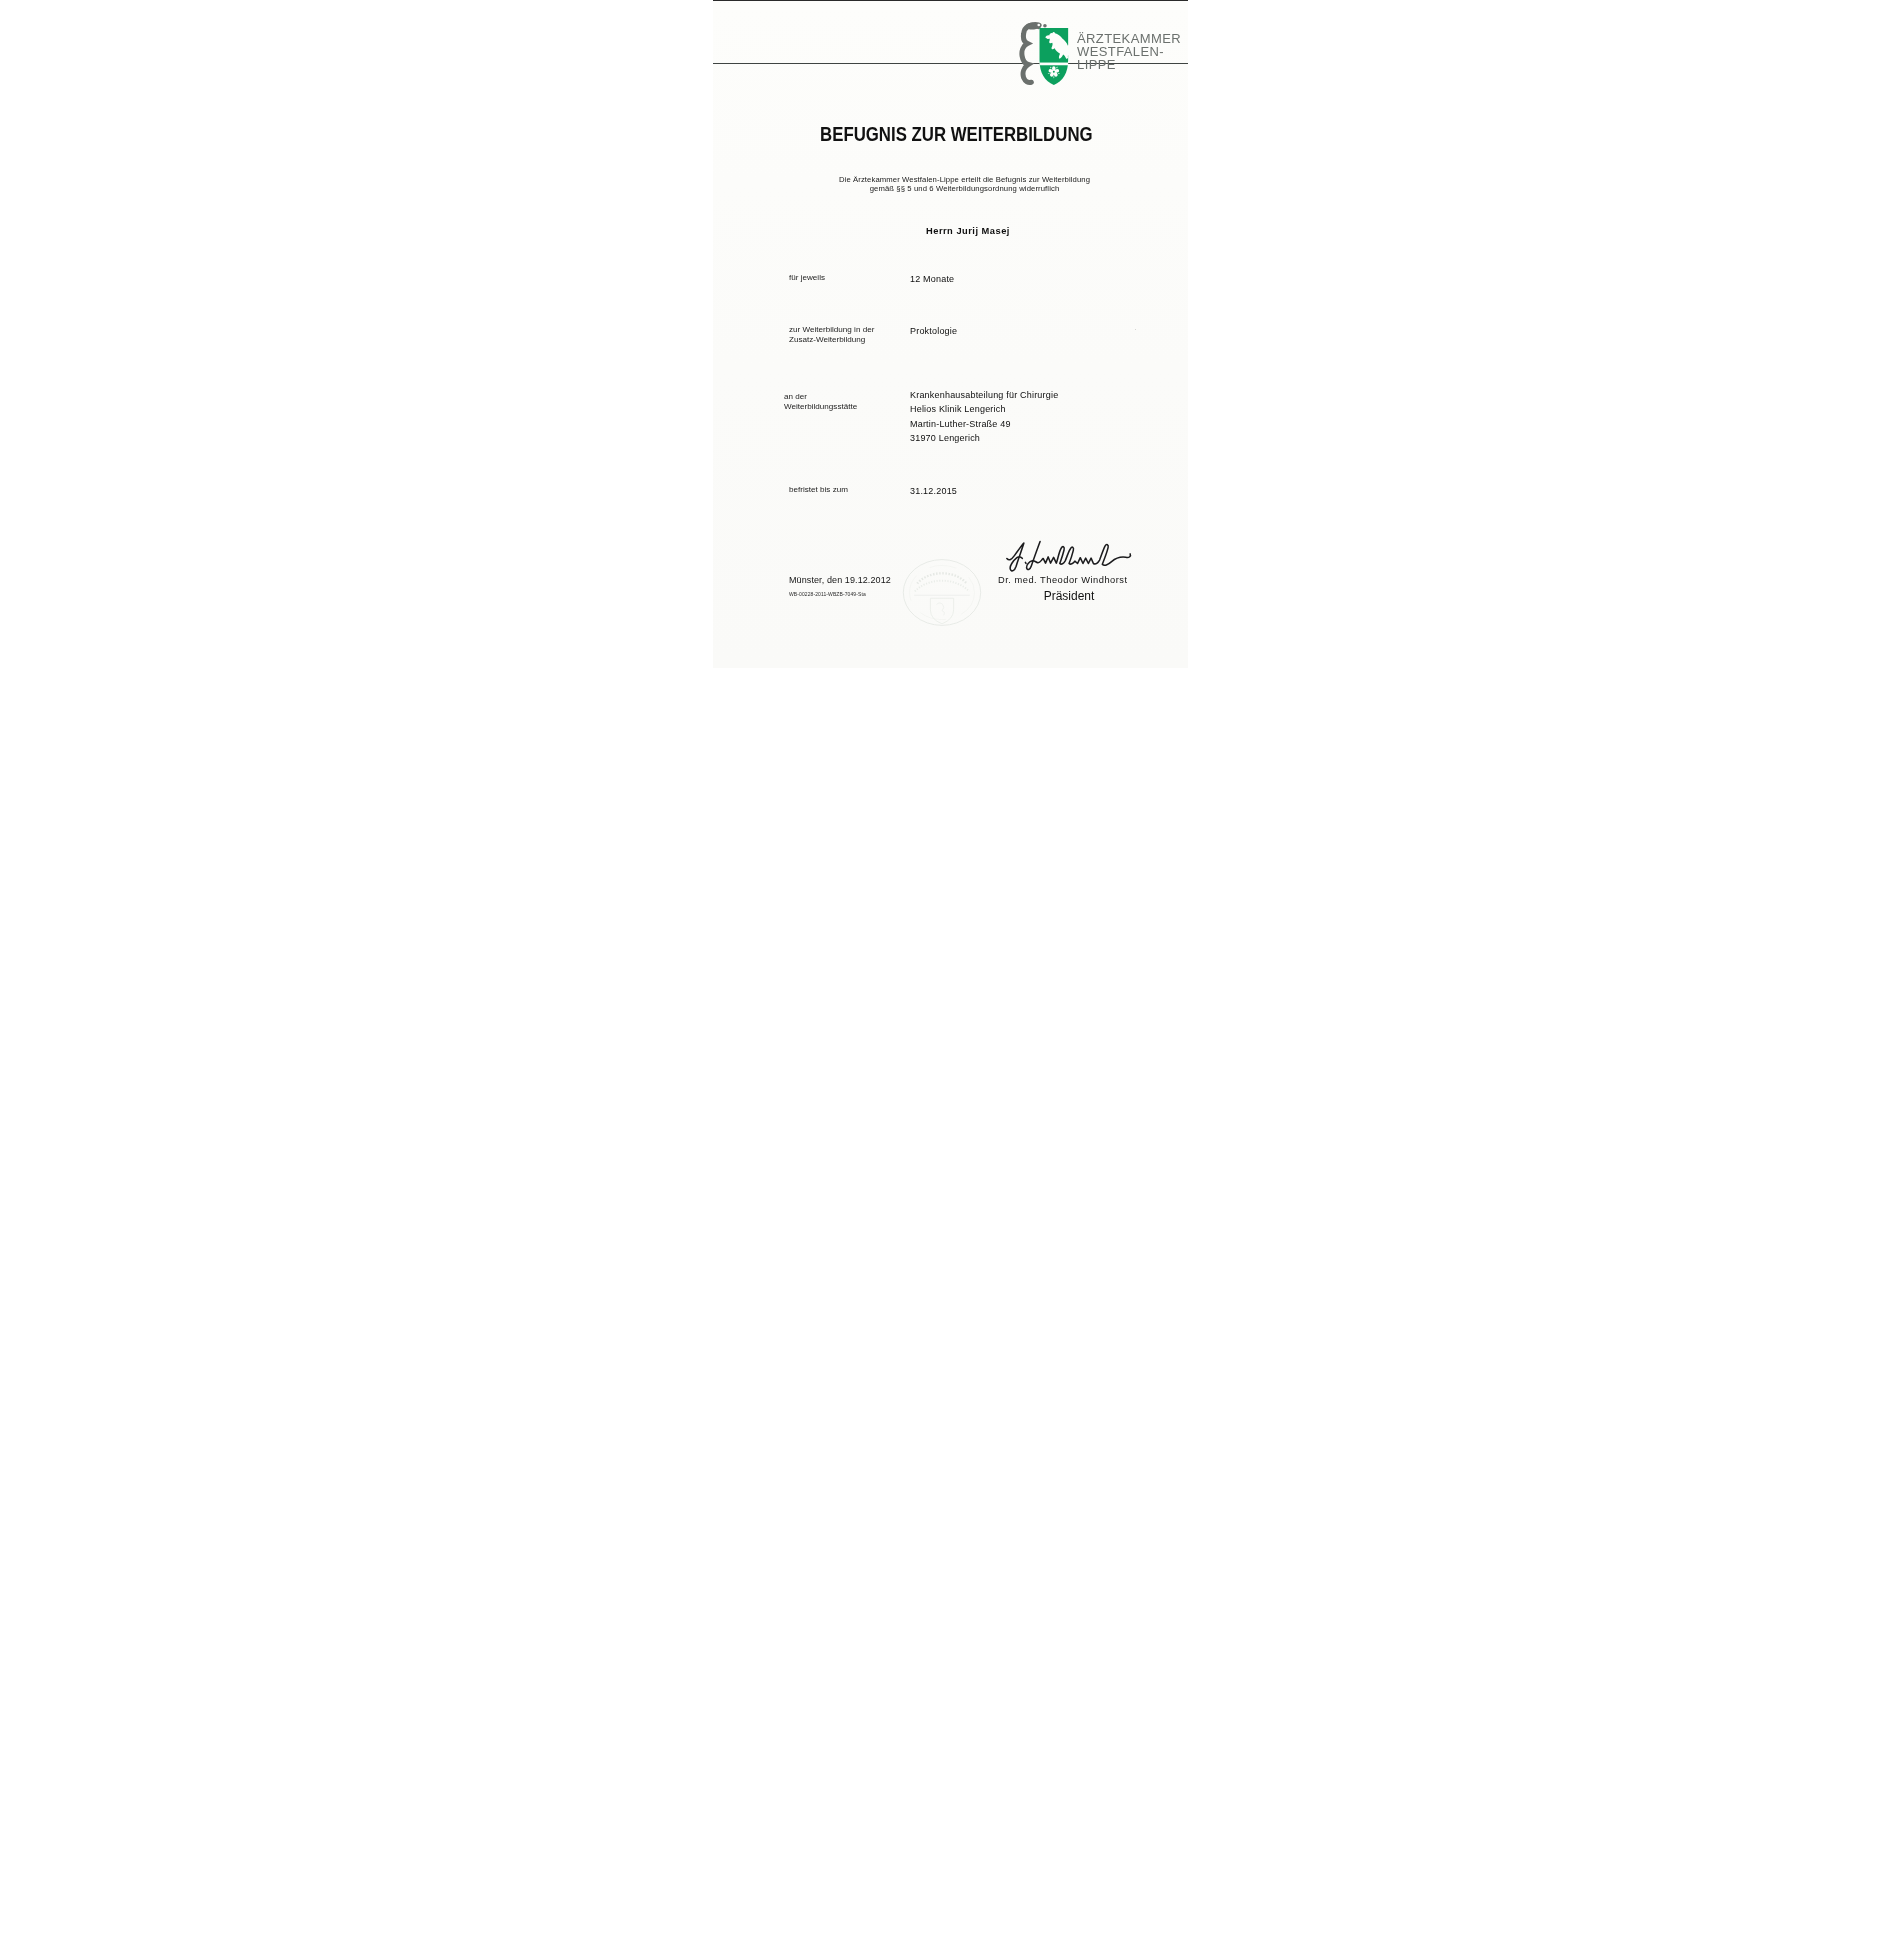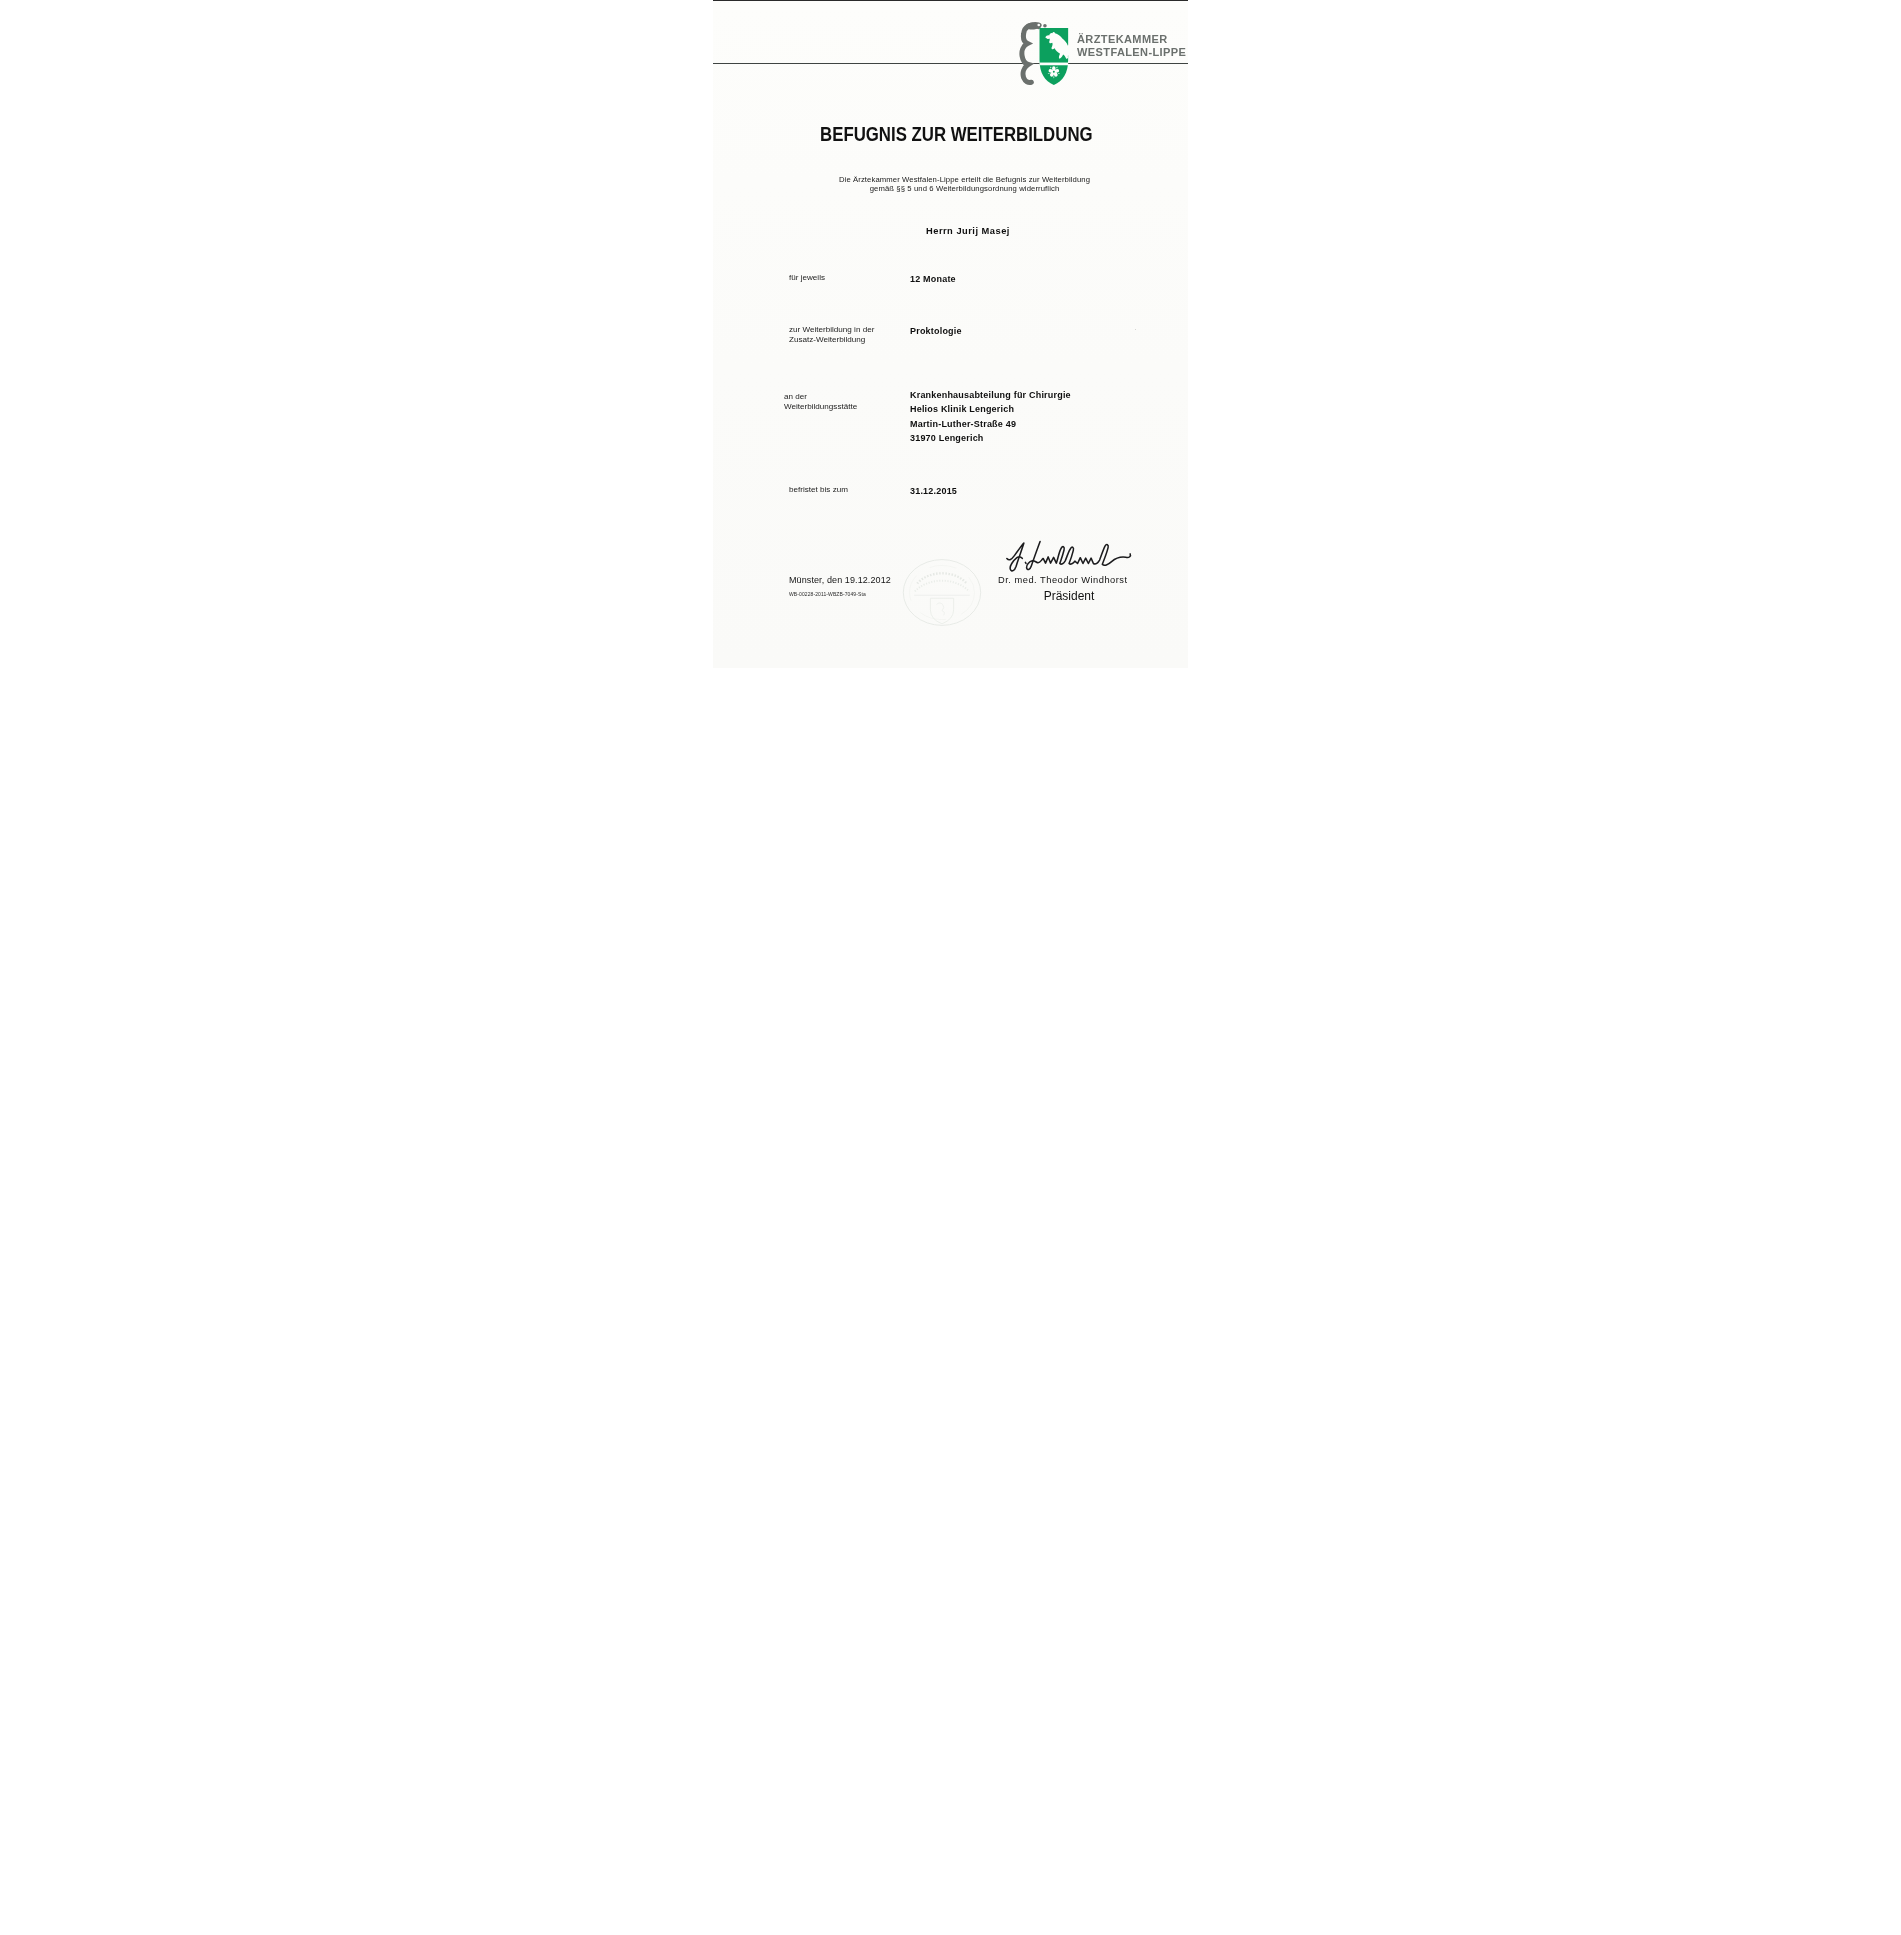--- a/index.html
+++ b/index.html
@@ -11,40 +11,40 @@
     overflow:hidden;
     font-family:"Liberation Sans", sans-serif;
     color:#161616;
   }
   .t{position:absolute;white-space:nowrap;}
   .scan-top-edge{position:absolute;left:0;top:0;width:100%;height:1.2px;background:#2a2a2a;}
   .rule{position:absolute;left:0;top:63px;width:100%;height:1.2px;background:#3f4442;z-index:1;}
   .logo-svg{position:absolute;left:306px;top:21px;z-index:2;}
   .org-name{
     position:absolute;left:364px;top:33px;z-index:2;
-    font-size:11px;font-weight:bold;letter-spacing:0.4px;line-height:12.8px;
+    font-size:13px;font-weight:normal;letter-spacing:0.4px;line-height:12.8px;
     color:#6b706d;
   }
   .doc-title{
     position:absolute;left:5.4px;top:122px;width:475px;text-align:center;
     font-size:21px;font-weight:bold;color:#111;
   }
   .doc-title span{display:inline-block;transform:scaleX(0.80);transform-origin:50% 50%;letter-spacing:0px;}
   .intro{
     position:absolute;left:14px;top:175px;width:475px;text-align:center;
     font-size:7.7px;line-height:9.3px;letter-spacing:0.1px;color:#1a1a1a;
   }
   .recipient{
     position:absolute;left:206px;top:226px;
     font-size:9.3px;font-weight:bold;letter-spacing:0.5px;color:#101010;padding-left:7px;
   }
   .label{font-size:8.1px;color:#1d1d1d;line-height:10px;}
   .label div{white-space:nowrap;}
   .label.tight{line-height:9.7px;}
-  .value{font-size:9px;font-weight:bold;color:#0e0e0e;letter-spacing:0.2px;line-height:14.3px;}
+  .value{font-size:9px;font-weight:normal;color:#0e0e0e;letter-spacing:0.2px;line-height:14.3px;}
   .value div{white-space:nowrap;}
   .place-date{position:absolute;left:76px;top:575px;font-size:9px;letter-spacing:0.1px;}
   .ref-number{position:absolute;left:76px;top:591px;font-size:5px;letter-spacing:0.1px;color:#2b2b2b;}
   .signer-name{position:absolute;left:285px;top:575px;font-size:9.3px;letter-spacing:0.5px;color:#131313;}
   .signer-title{position:absolute;left:285px;top:589px;width:142px;text-align:center;font-size:12px;color:#131313;}
   .signature-svg{position:absolute;left:290px;top:539px;z-index:2;}
   .seal-svg{position:absolute;left:188px;top:558px;z-index:0;}
   .artifact-dot{position:absolute;left:422px;top:329px;width:1.2px;height:1.2px;border-radius:50%;background:#c9c9c4;}
 </style>
 </head>

